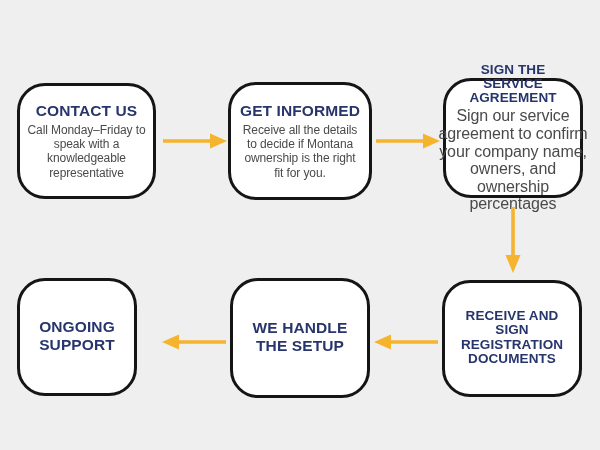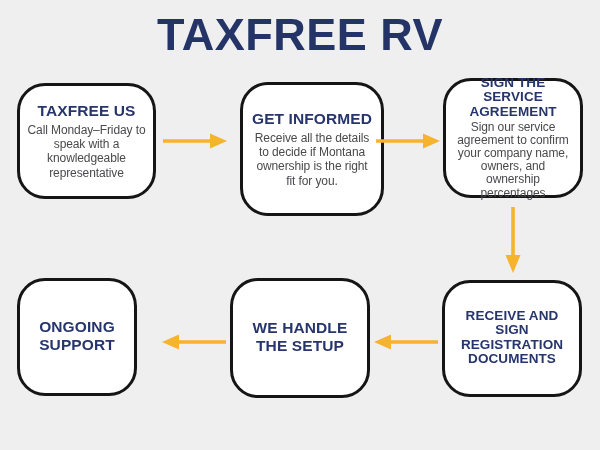--- a/index.html
+++ b/index.html
@@ -45,43 +45,42 @@
     margin-bottom:3px;
     letter-spacing:0.1px;
   }
   .box-body{
     font-size:12px;line-height:1.18;
     letter-spacing:-0.1px;
     color:var(--body-color);
     white-space:pre;
   }
   .b1{left:17px;top:83px;width:139px;height:116px;}
-  .b2{left:240px;top:82px;width:144px;height:134px;}
+  .b2{left:228px;top:82px;width:144px;height:118px;}
   .b3{left:443px;top:78px;width:140px;height:120px;}
   .b4{left:17px;top:278px;width:120px;height:118px;}
   .b5{left:230px;top:278px;width:140px;height:120px;}
   .b6{left:442px;top:280px;width:140px;height:117px;}
   .b3 .box-title,.b6 .box-title{font-size:13.5px;line-height:1.05;margin-bottom:2px;}
-  .b3 .box-body,.b6 .box-body{font-size:12px;line-height:1.1;}
+  .b3 .box-body,.b6 .box-body{font-size:16px;line-height:1.1;}
   .arrow{position:absolute;color:var(--arrow-color);}
   .a1{left:162px;top:132px;}
   .a2{left:375px;top:132px;}
   .a3{left:504px;top:206px;}
   .a4{left:373px;top:333px;}
   .a5{left:161px;top:333px;}
 </style>
 </head>
 <body>
 
 <div class="frame">
 
-  <h1 class="page-title">TAXFREE RV</h1>
 
   <div class="box b1">
-    <div class="box-title">TAXFREE US</div>
+    <div class="box-title">CONTACT US</div>
     <div class="box-body">Call Monday–Friday to
 speak with a
 knowledgeable
 representative</div>
   </div>
 
   <div class="box b2">
     <div class="box-title">GET INFORMED</div>
     <div class="box-body">Receive all the details
 to decide if Montana

